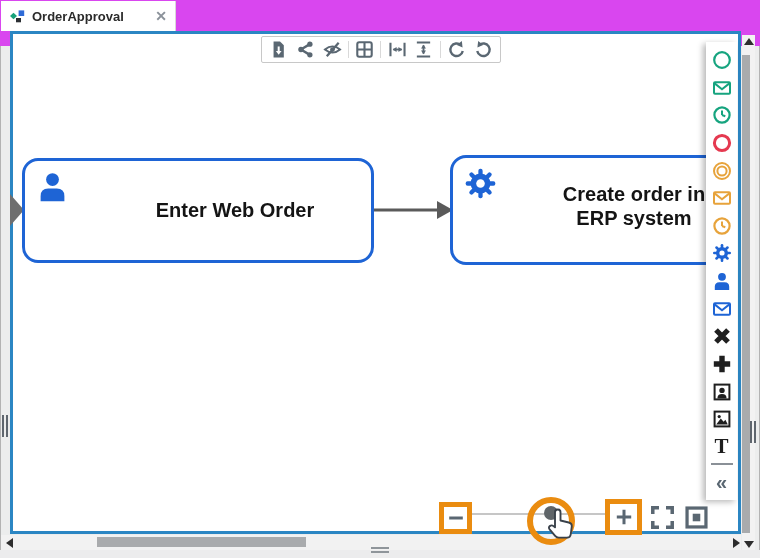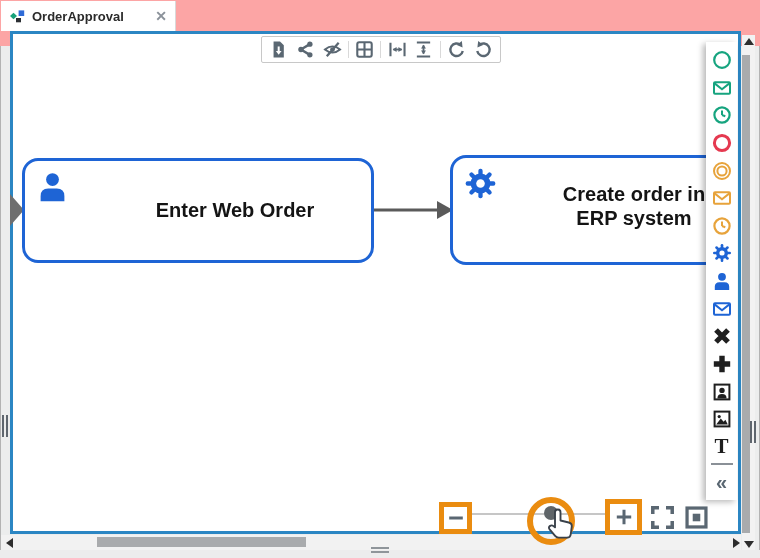--- a/index.html
+++ b/index.html
@@ -1,19 +1,19 @@
 <!DOCTYPE html>
 <html><head>
 <meta charset="utf-8">
 <style>
   html,body{margin:0;padding:0;background:#dcdcdc;}
   .stage{position:relative;width:760px;height:558px;background:#eceded;overflow:hidden;
          font-family:"Liberation Sans",sans-serif;box-shadow:inset 0 0 0 1px #b3b3b3;}
   
-  .tabbar{position:absolute;left:0;top:0;width:760px;height:46px;background:#fca5a5;}
+  .tabbar{position:absolute;left:0;top:0;width:760px;height:46px;background:#d946ef;}
   .tab{position:absolute;left:1px;top:1px;width:175px;height:30px;background:#fff;
        border-right:1px solid #d9d9d9;display:flex;align-items:center;padding:0 8px;gap:7px;box-sizing:border-box;}
   .tab-label{font-weight:700;font-size:13px;color:#2b2b2b;flex:1;}
   .tab-close{color:#8b929a;font-weight:700;font-size:14px;cursor:pointer;}
   
   .canvas{position:absolute;left:10px;top:31px;width:731px;height:503px;background:#fff;
           border:3px solid #2b86c3;box-sizing:border-box;}
   .edges{position:absolute;left:10px;top:31px;width:731px;height:503px;pointer-events:none;}
   
   .toolbar{position:absolute;left:261px;top:36px;width:240px;height:27px;background:#fff;

